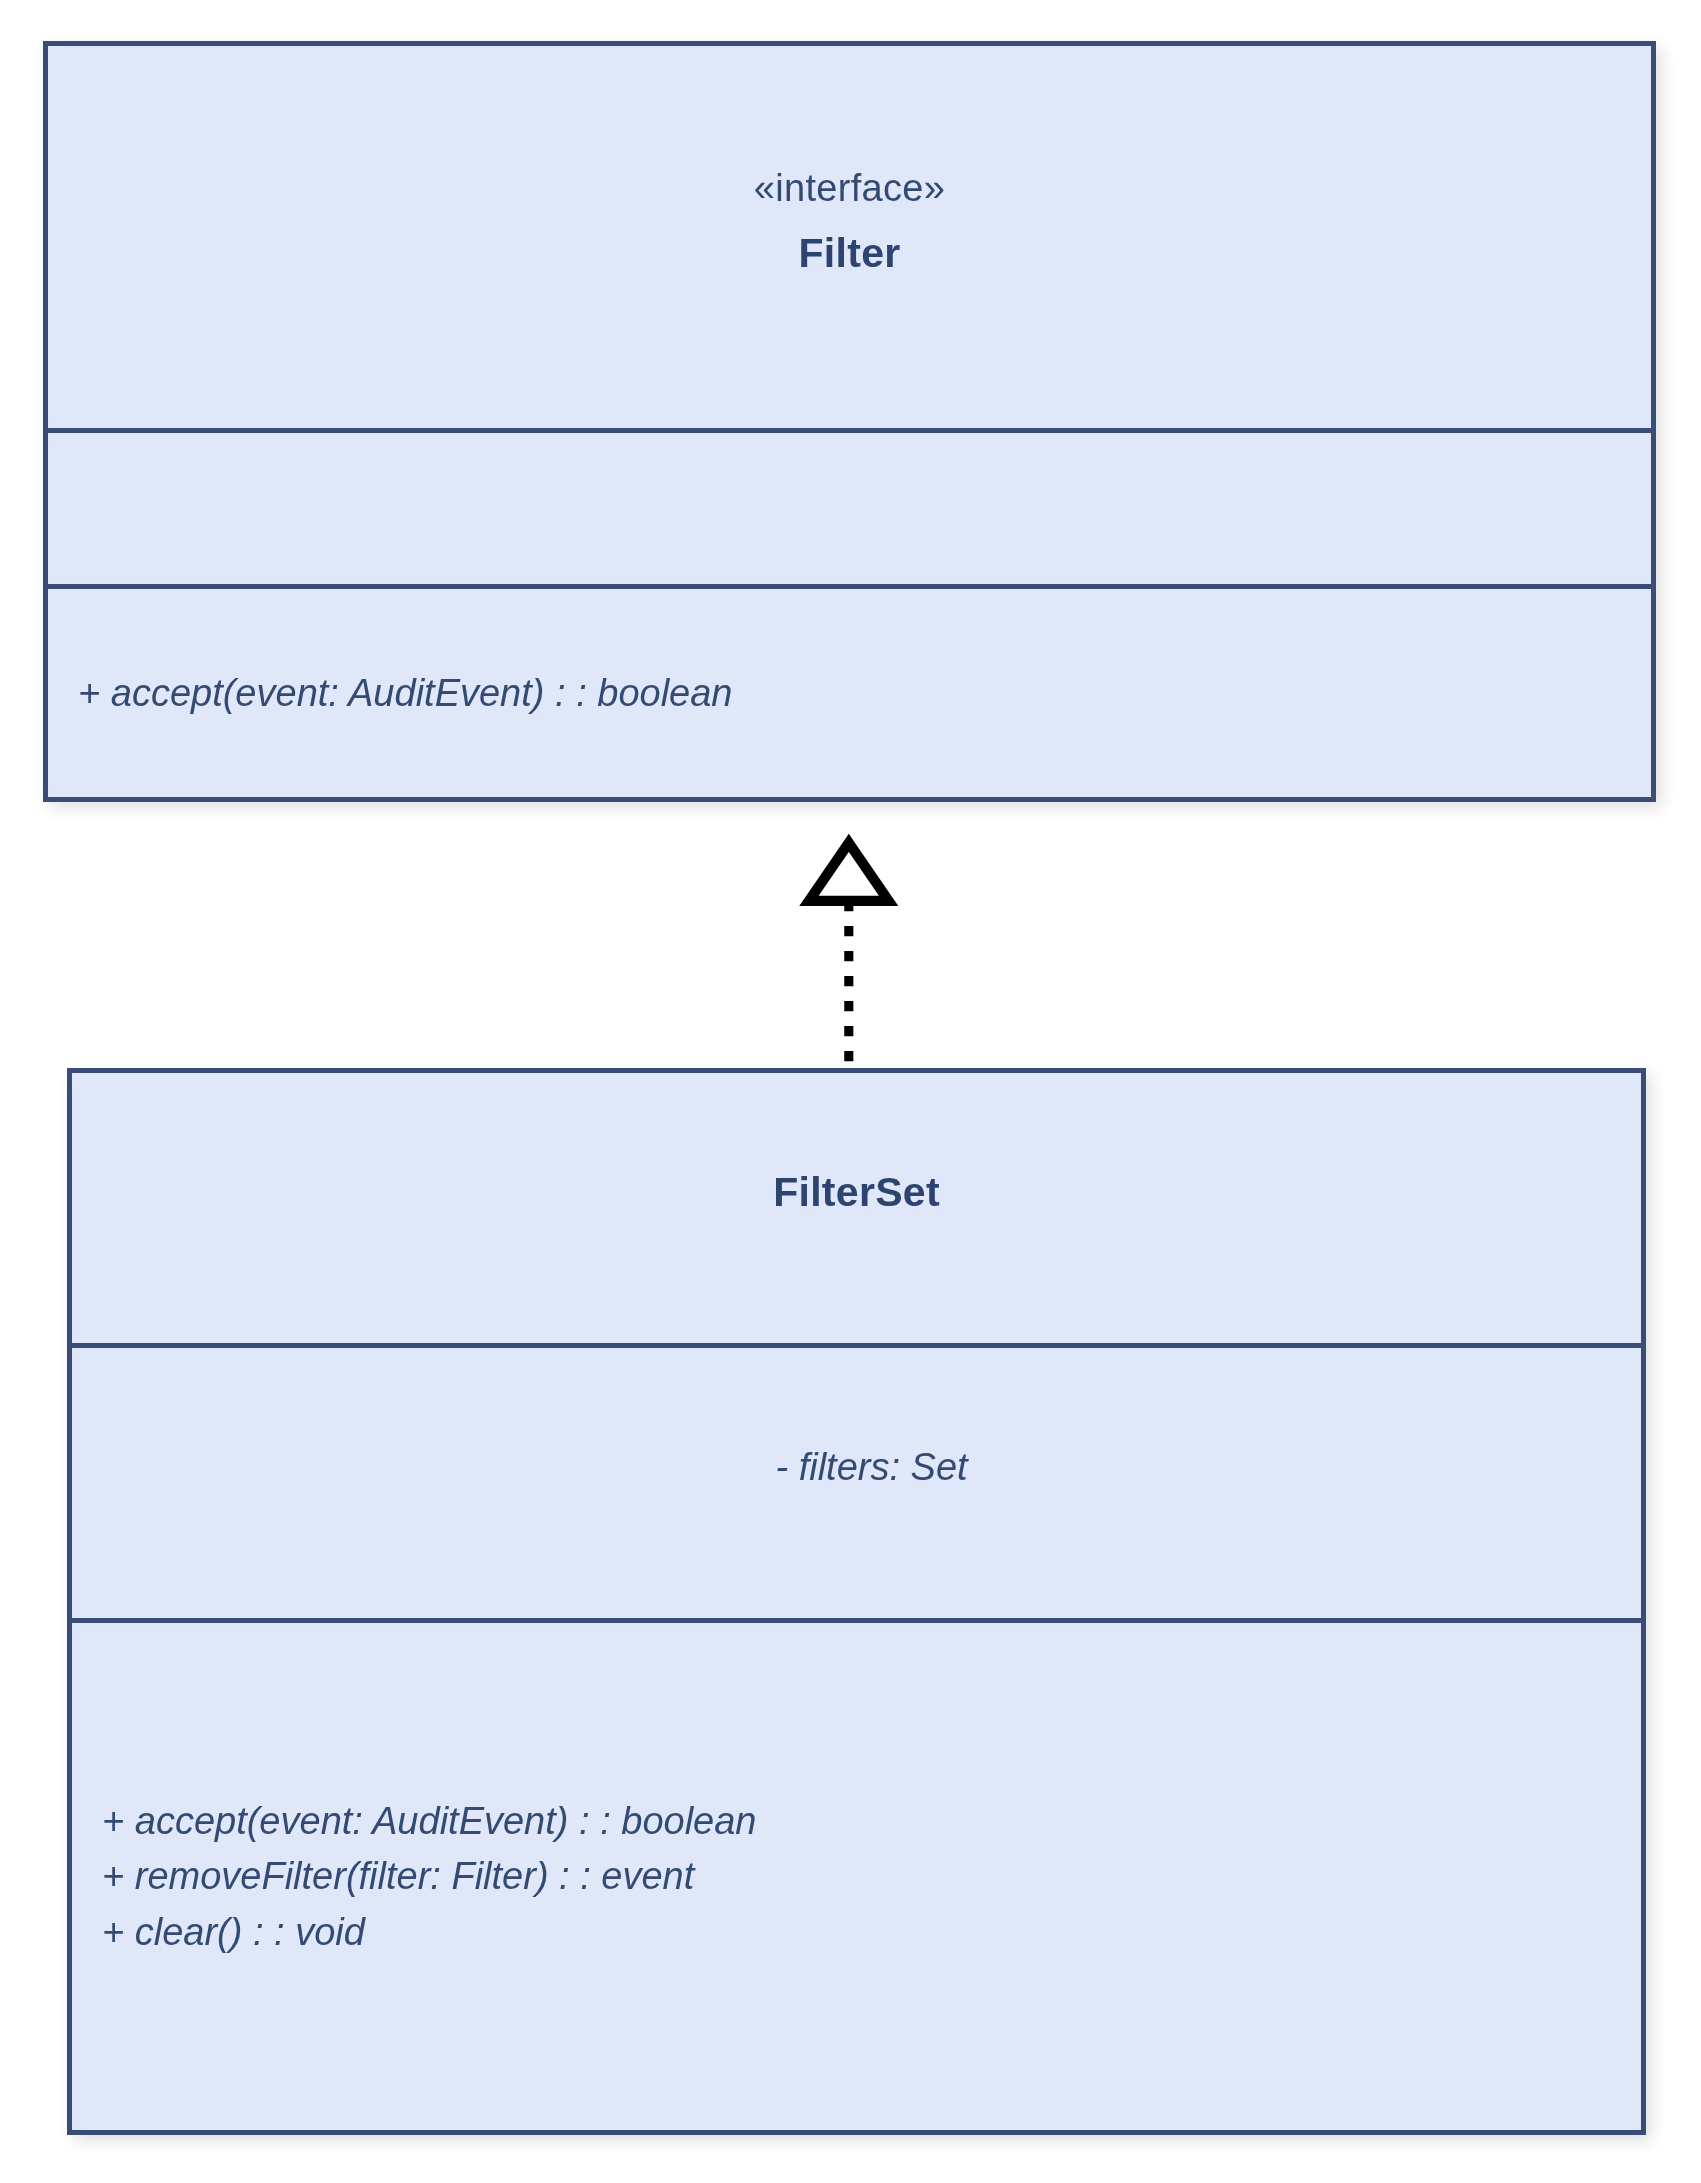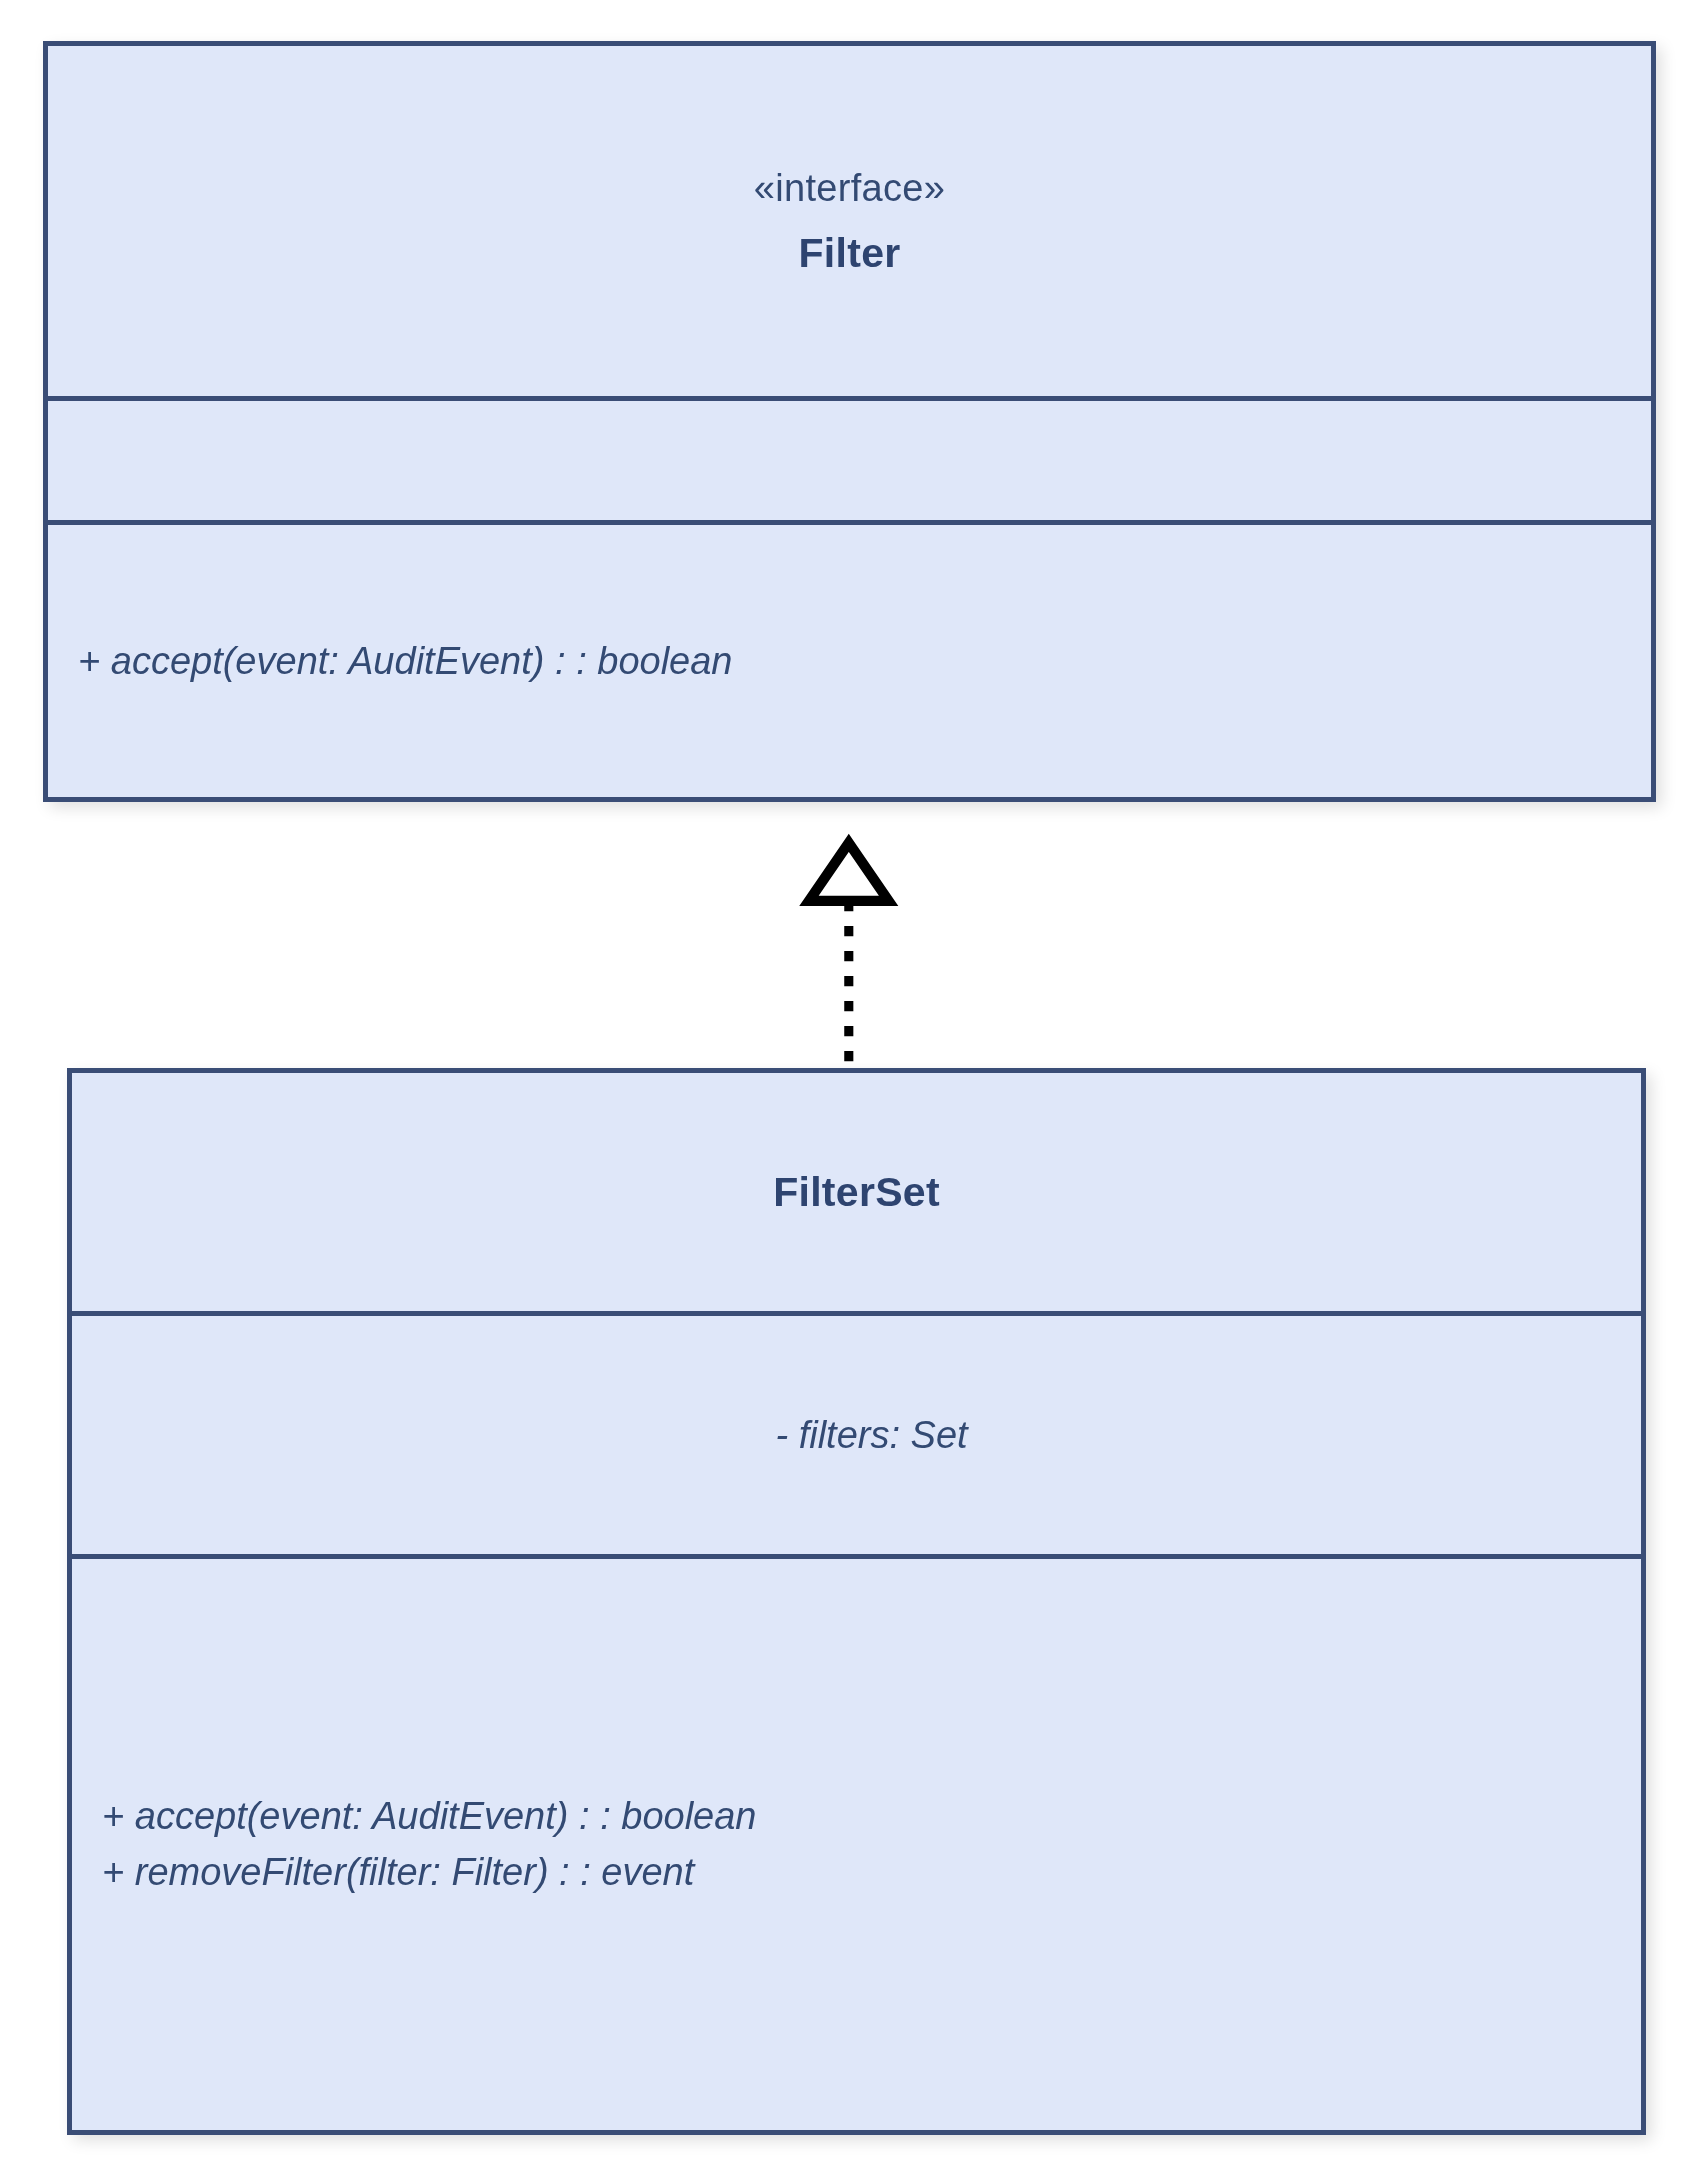--- a/index.html
+++ b/index.html
@@ -18,20 +18,21 @@
 
   
   .uml-class {
     position: absolute;
     box-sizing: border-box;
     background: #dfe7f9;
     border: 5.1px solid #3a4d76;
     box-shadow: 5.7px 5.7px 15px rgba(0,0,0,0.13);
     display: flex;
     flex-direction: column;
+    gap: 32px;
   }
 
   .compartment {
     position: relative;
     box-sizing: border-box;
     display: flex;
     flex-direction: column;
     justify-content: center;
     overflow: hidden;
   }
@@ -147,18 +148,19 @@
     <div class="compartment c-attributes">
       <ul class="member-list">
         <li class="member">- filters: Set</li>
       </ul>
     </div>
 
     <div class="compartment c-operations">
       <ul class="member-list">
         <li class="member">+ accept(event: AuditEvent) : : boolean</li>
         <li class="member">+ removeFilter(filter: Filter) : : event</li>
+        <li class="member">+ clear() : : void</li>
       </ul>
     </div>
   </div>
 
 </div>
 
 
 </body></html>

